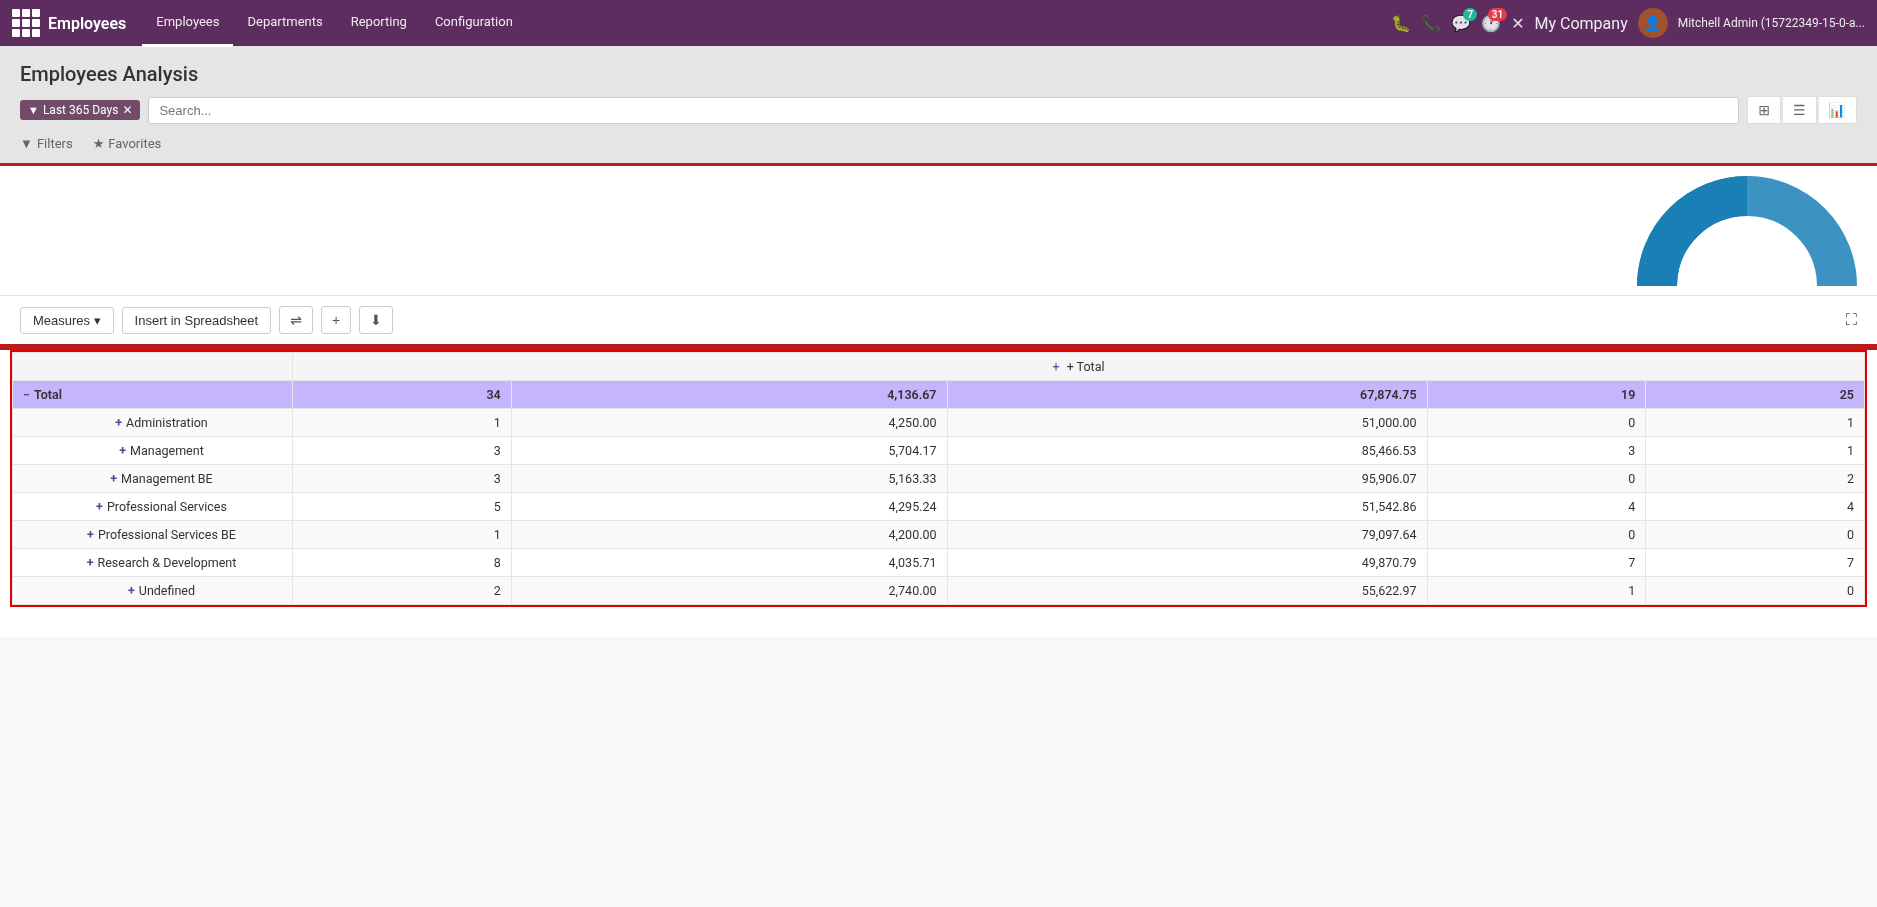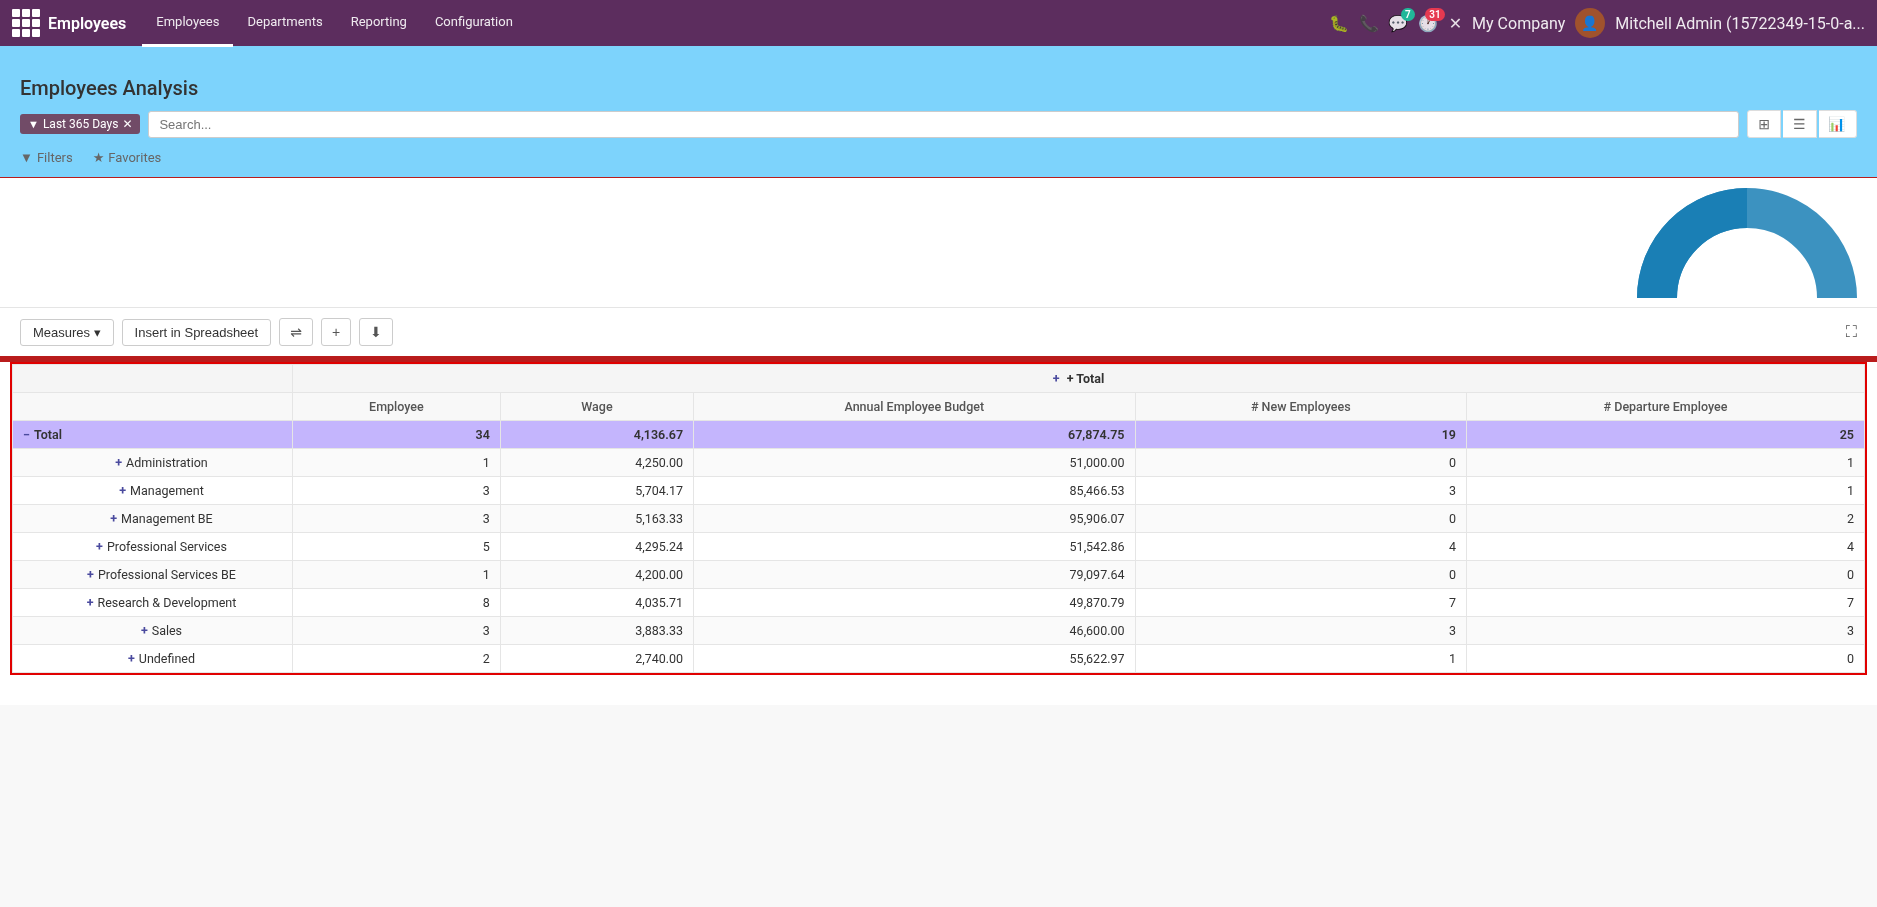--- a/index.html
+++ b/index.html
@@ -90,28 +90,28 @@
       height: 30px;
       border-radius: 50%;
       background: #a0522d;
       display: flex;
       align-items: center;
       justify-content: center;
       font-size: 14px;
     }
     .user-label {
       color: rgba(255,255,255,0.9);
-      font-size: 16px;
+      font-size: 12px;
     }
 
     
     .page-header {
-      padding: 30px 20px 8px;
-      background: #7dd3fc;
-      border-bottom: 1px solid #b91c1c;
+      padding: 16px 20px 8px;
+      background: #e5e5e5;
+      border-bottom: 3px solid #b91c1c;
     }
     .page-title {
       font-size: 20px;
       font-weight: 500;
       color: #333;
       margin-bottom: 10px;
     }
     .search-bar {
       display: flex;
       align-items: center;
@@ -239,21 +239,21 @@
       font-weight: 500;
       color: #555;
     }
     td { color: #333; }
     .col-header-row th {
       text-align: center;
       background: #f5f5f5;
     }
     .plus-total {
       text-align: left;
-      font-weight: 700;
+      font-weight: 400;
       color: #333;
     }
     .minus-total {
       text-align: left;
       font-weight: 600;
     }
     .row-label {
       text-align: center;
       padding-left: 28px;
     }
@@ -379,28 +379,20 @@
   <div class="pivot-table-wrapper">
     <table>
       <thead>
         <tr class="col-header-row">
           <th style="width:280px;"></th>
           <th colspan="5" class="plus-total">
             <span style="color:#4a4a9e; margin-right:4px;">+</span>
             <span id="total-header-text">+ Total</span>
           </th>
         </tr>
-        <tr>
-          <th></th>
-          <th>Employee</th>
-          <th>Wage</th>
-          <th>Annual Employee Budget</th>
-          <th># New Employees</th>
-          <th># Departure Employee</th>
-        </tr>
       </thead>
       <tbody id="pivot-tbody">
       <tr class="total-row">
   <td class="minus-total">
     <span style="color:#4a4a9e; font-weight:700; margin-right:4px;">−</span>Total
   </td>
   <td class="num-cell">34</td>
   <td class="num-cell">4,136.67</td>
   <td class="num-cell">67,874.75</td>
   <td class="num-cell">19</td>
@@ -461,30 +453,20 @@
       <span style="color:#4a4a9e; font-weight:700; margin-right:4px;">+</span>Research &amp; Development
     </td>
     <td class="num-cell">8</td>
     <td class="num-cell">4,035.71</td>
     <td class="num-cell">49,870.79</td>
     <td class="num-cell">7</td>
     <td class="num-cell">7</td>
   </tr>
           <tr>
     <td class="row-label">
-      <span style="color:#4a4a9e; font-weight:700; margin-right:4px;">+</span>Sales
-    </td>
-    <td class="num-cell">3</td>
-    <td class="num-cell">3,883.33</td>
-    <td class="num-cell">46,600.00</td>
-    <td class="num-cell">3</td>
-    <td class="num-cell">3</td>
-  </tr>
-          <tr>
-    <td class="row-label">
       <span style="color:#4a4a9e; font-weight:700; margin-right:4px;">+</span>Undefined
     </td>
     <td class="num-cell">2</td>
     <td class="num-cell">2,740.00</td>
     <td class="num-cell">55,622.97</td>
     <td class="num-cell">1</td>
     <td class="num-cell">0</td>
   </tr>
         </tbody>
     </table>

